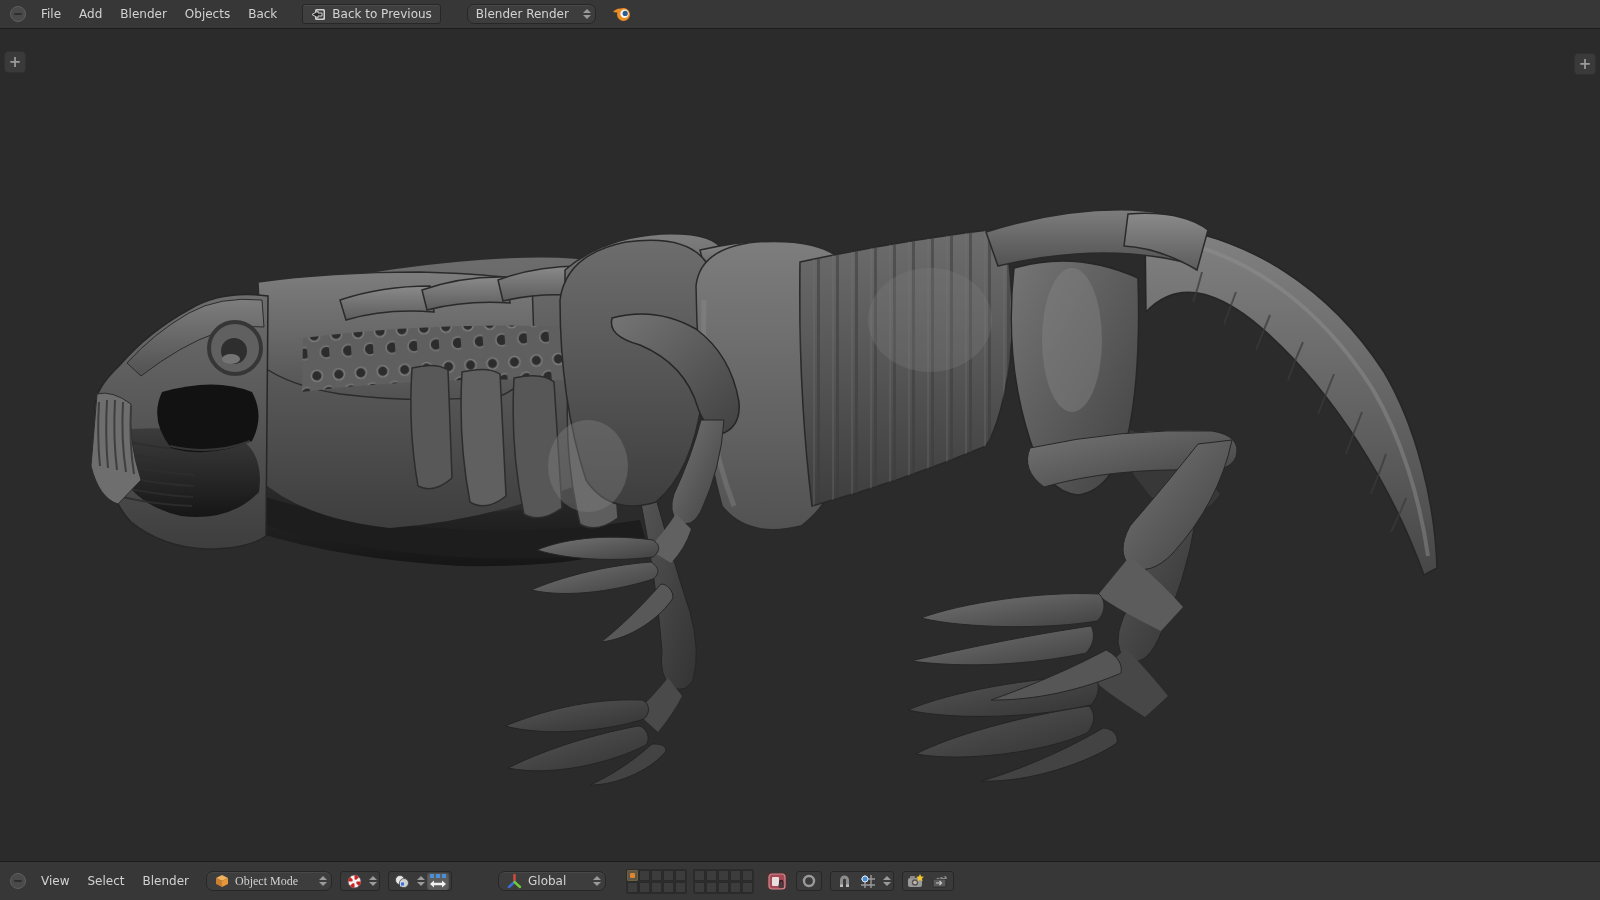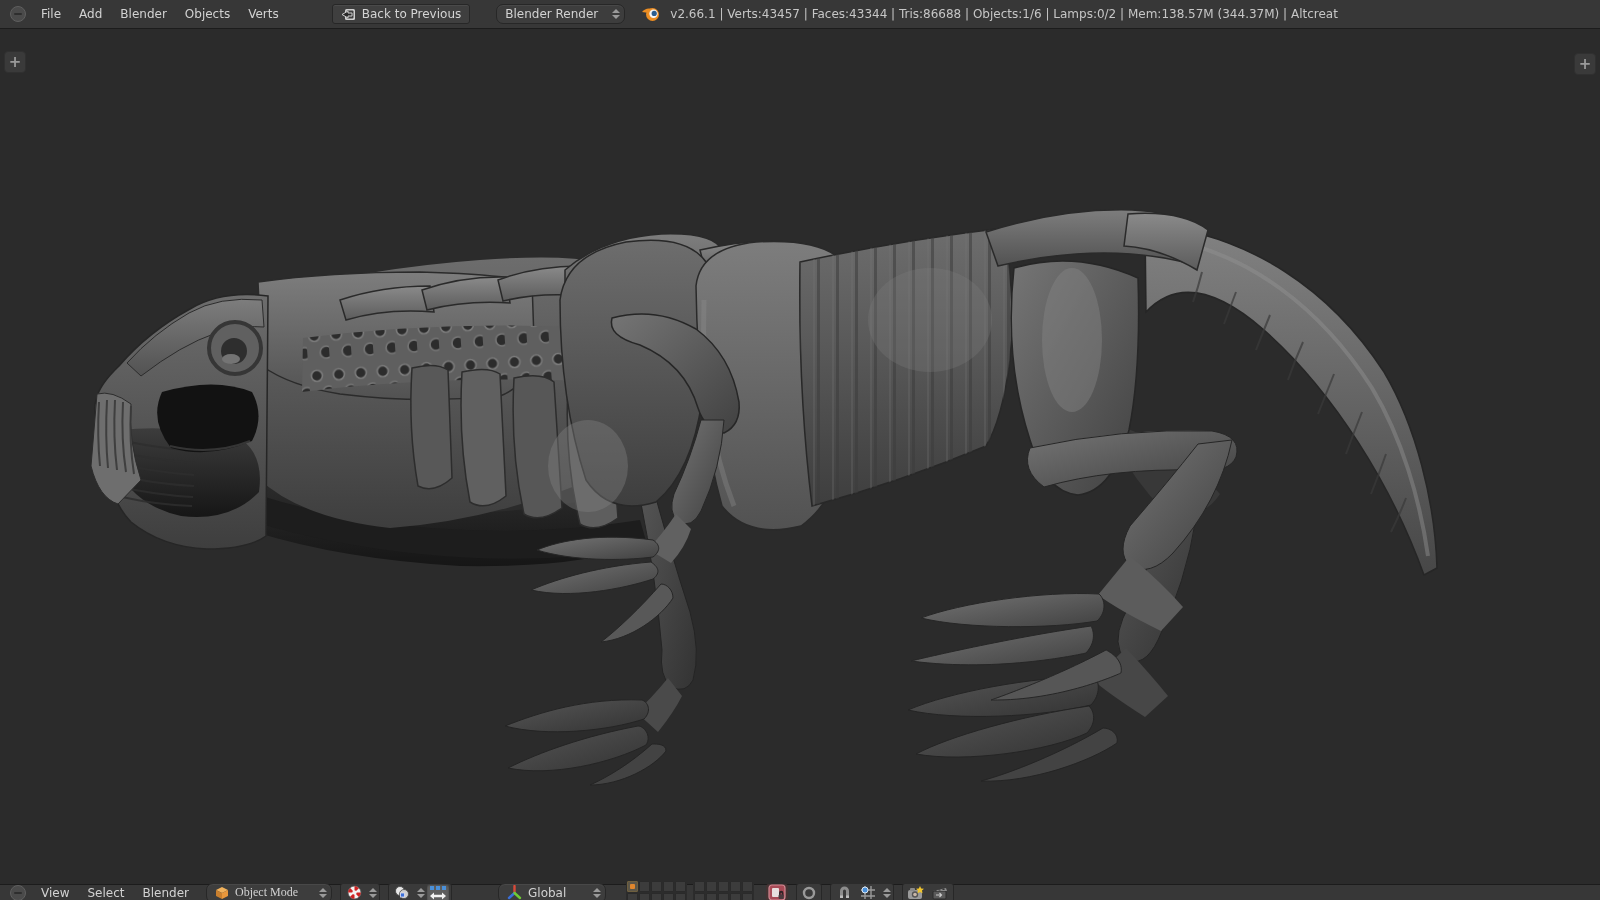--- a/index.html
+++ b/index.html
@@ -4,29 +4,29 @@
 <style>
   * { margin:0; padding:0; box-sizing:border-box; }
   html,body { width:1600px; height:900px; overflow:hidden; background:#2b2b2b;
     font-family:"DejaVu Sans","Liberation Sans",sans-serif; }
   .app { width:1600px; height:900px; display:flex; flex-direction:column; position:relative; }
 
   
   .hdr { background:#373737; display:flex; align-items:center; color:#d2d2d2;
     font-size:12px; flex:0 0 auto; white-space:nowrap; }
   .hdr-top { height:29px; border-bottom:1px solid #1c1c1c; padding:0 8px; }
-  .hdr-bot { height:16px; border-top:1px solid #1c1c1c; padding:0 8px; }
+  .hdr-bot { height:39px; border-top:1px solid #1c1c1c; padding:0 8px; }
   .menu-item { padding:0 9px; color:#d2d2d2; cursor:default; }
   .ed-type-btn { width:16px; height:16px; border-radius:50%; background:#4a4a4a;
     border:1px solid #5f5f5f; margin:0 6px 0 2px; position:relative; flex:0 0 auto; }
   .ed-type-btn::after { content:""; position:absolute; left:3px; right:3px; top:6px;
     height:2px; background:#2e2e2e; border-radius:1px; }
 
   .btn { background:#3f3f3f; border:1px solid #272727; border-radius:3px; height:20px;
-    display:inline-flex; align-items:center; padding:0 8px; box-shadow:inset 0 1px 0 rgba(255,255,255,.06);margin-left:28px; }
+    display:inline-flex; align-items:center; padding:0 8px; box-shadow:inset 0 1px 0 rgba(255,255,255,.06); }
   .btn .lbl { color:#d4d4d4; }
 
   .dropdown { background:#3d3d3d; border:1px solid #272727; border-radius:7px; height:20px;
     display:inline-flex; align-items:center; padding:0 4px 0 8px; gap:6px;
     box-shadow:inset 0 1px 0 rgba(255,255,255,.06); }
   .dd-arrows { display:flex; flex-direction:column; gap:2px; margin-left:2px; }
   .dd-arrows i { display:block; width:0; height:0; border-left:4px solid transparent;
     border-right:4px solid transparent; }
   .dd-arrows i.up { border-bottom:4px solid #9a9a9a; }
   .dd-arrows i.dn { border-top:4px solid #9a9a9a; }
@@ -63,21 +63,21 @@
 <body>
 
 <div class="app">
 
   <div class="hdr hdr-top">
     <div class="ed-type-btn"></div>
     <div class="menu-item">File</div>
     <div class="menu-item">Add</div>
     <div class="menu-item">Blender</div>
     <div class="menu-item">Objects</div>
-    <div class="menu-item">Verts</div>
+    <div class="menu-item">Back</div>
     <div class="spacer-md"></div>
     <div class="btn">
       <span style="display:inline-flex;margin-right:6px;">
         <svg width="15" height="13" viewBox="0 0 15 13">
           <rect x="4" y="1" width="10" height="11" rx="1.5" fill="#cfcfcf"></rect>
           <rect x="5.5" y="2.5" width="7" height="8" rx="1" fill="#3f3f3f"></rect>
           <path d="M1 6.5 L7 3 L7 5 L11 5 L11 8 L7 8 L7 10 Z" fill="#2a2a2a" stroke="#cfcfcf" stroke-width="1"></path>
         </svg>
       </span>
       <span class="lbl">Back to Previous</span>
@@ -93,21 +93,20 @@
     </div>
     <div class="spacer-md"></div>
     <span style="display:inline-flex;">
       <svg width="19" height="16" viewBox="0 0 19 16">
         <path d="M1 6 Q5 1 11 3 L8 7 Z" fill="#ec8d22"></path>
         <circle cx="11.5" cy="8.5" r="6.5" fill="#ec8d22"></circle>
         <circle cx="12.5" cy="7.8" r="4.2" fill="#f5f5f5"></circle>
         <circle cx="13.2" cy="7.4" r="2.6" fill="#2b5d8f"></circle>
       </svg>
     </span>
-    <span class="stats">v2.66.1 | Verts:43457 | Faces:43344 | Tris:86688 | Objects:1/6 | Lamps:0/2 | Mem:138.57M (344.37M) | Altcreat</span>
   </div>
 
   <div class="vp">
 
     <svg class="model" width="1600" height="843" viewBox="0 29 1600 843">
       <defs>
         <linearGradient id="gBody" x1="0" y1="0" x2="0" y2="1">
           <stop offset="0" stop-color="#6d6d6d"></stop>
             <stop offset="1" stop-color="#3e3e3e"></stop>
         </linearGradient>

